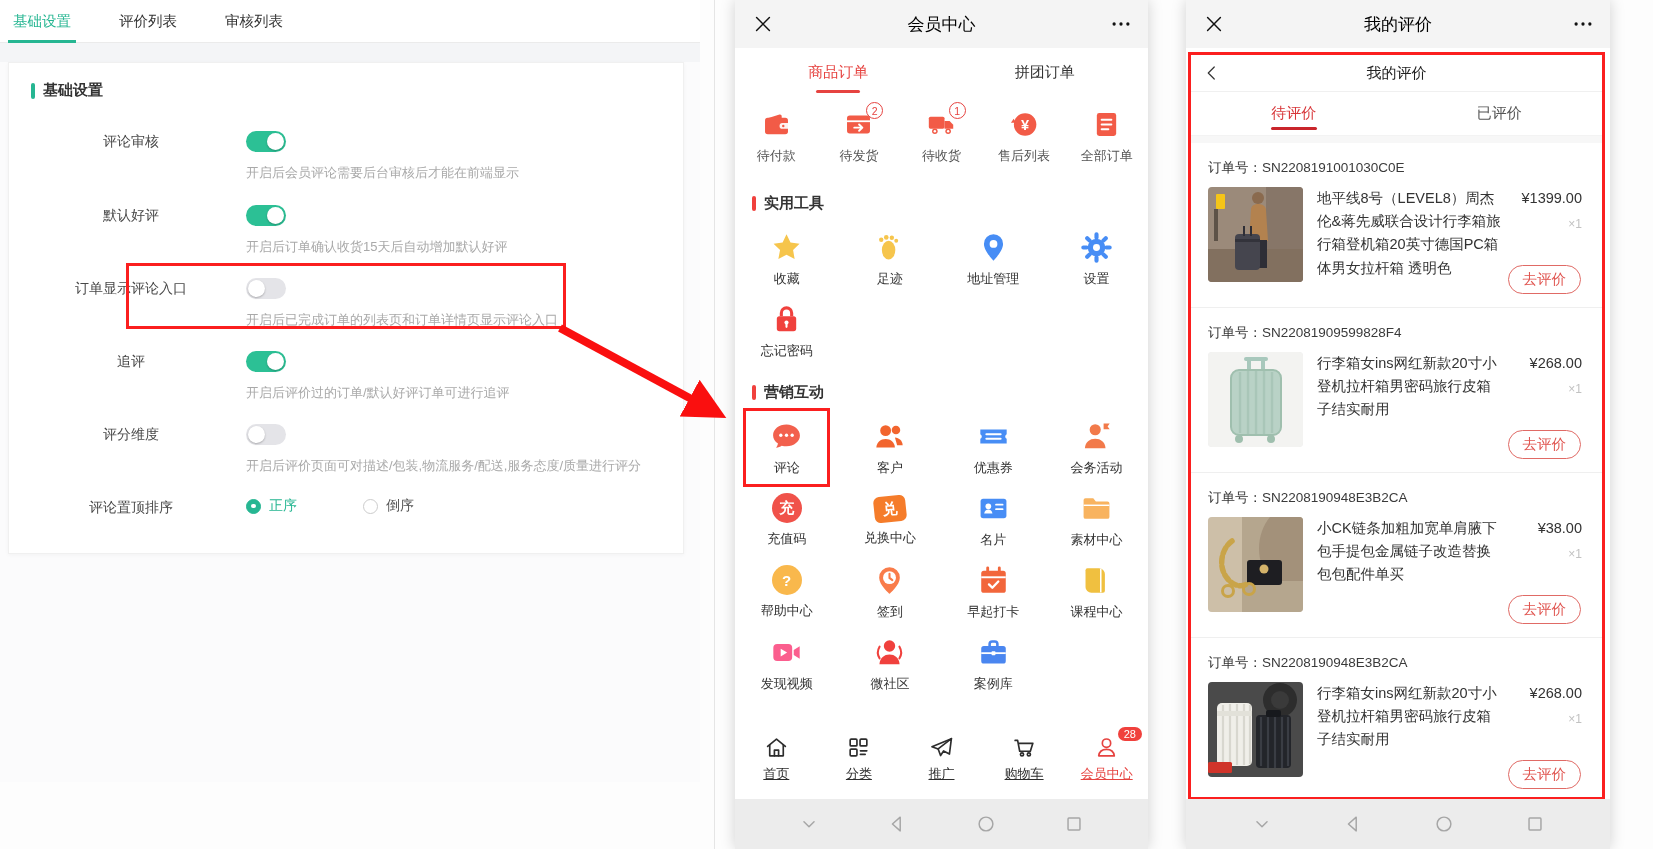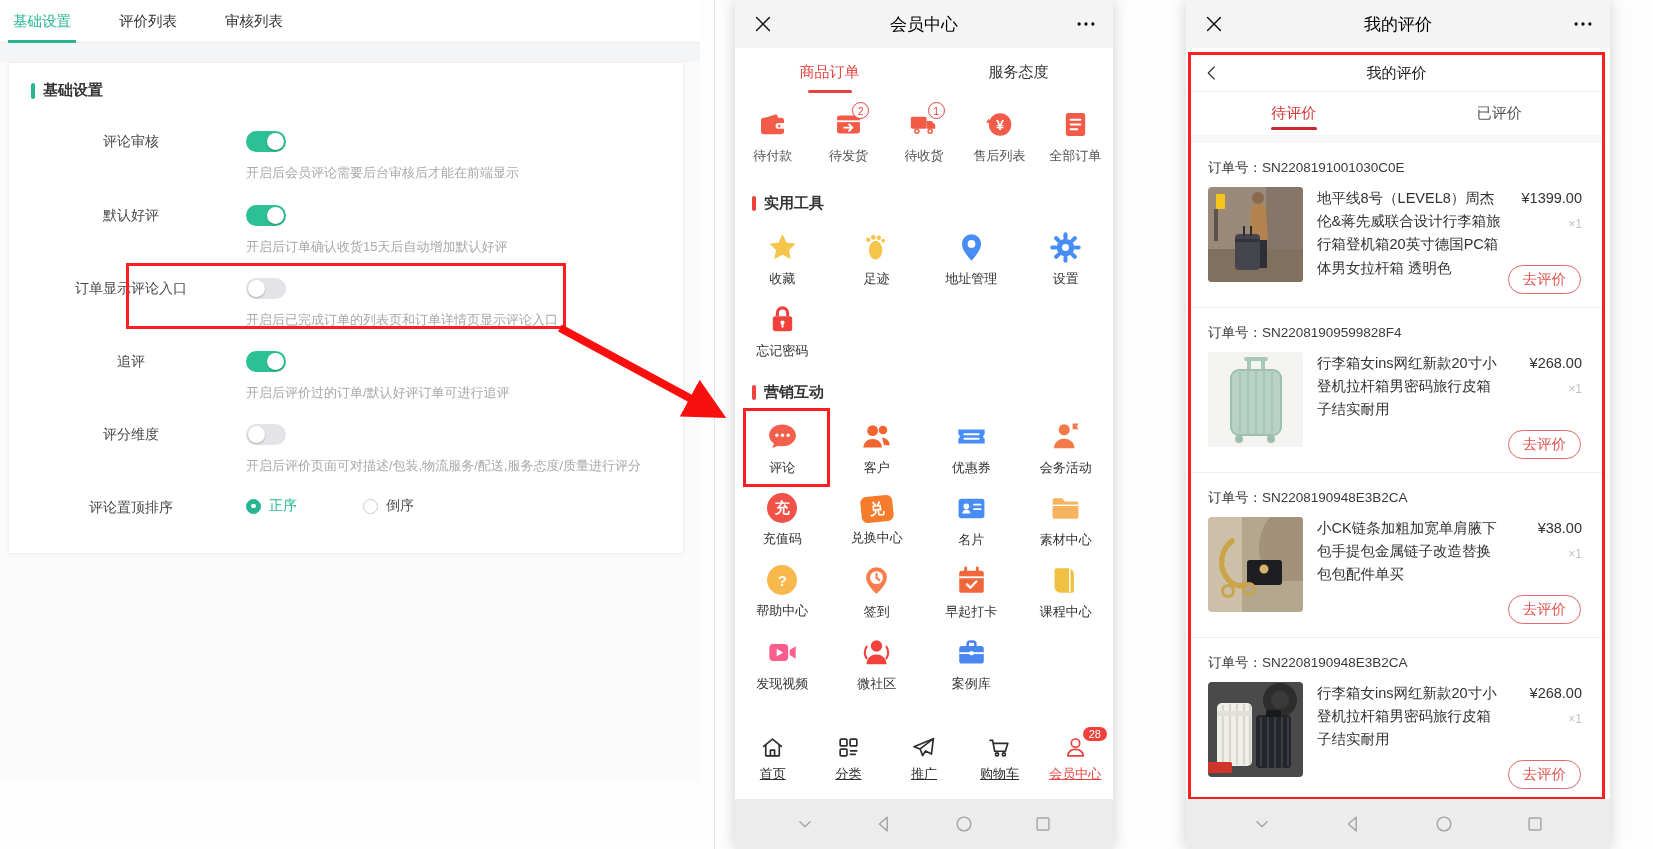--- a/index.html
+++ b/index.html
@@ -50,21 +50,21 @@
   .phone { position:absolute; top:0; height:849px; background:#fff;
     box-shadow:0 0 14px rgba(0,0,0,.18); }
   .ph-header { position:relative; height:48px; background:#f4f4f4; display:flex; align-items:center; }
   .ph-close { position:absolute; left:17px; top:13px; width:22px; height:22px; color:#111; cursor:pointer; }
   .ph-title { flex:1; text-align:center; font-size:17px; color:#000; font-weight:500; }
   .ph-more { position:absolute; right:15px; top:13px; width:24px; height:22px; color:#111; cursor:pointer; }
   .ico, .svg-ico { display:inline-block; line-height:0; }
   .svg-ico svg, .ico svg { width:100%; height:100%; display:block; }
 
   
-  .mc { left:735px; width:378px; }
+  .mc { left:735px; width:413px; }
   .mc-tabs { display:flex; height:48px; }
   .mc-tab { position:relative; flex:1; display:flex; align-items:center; justify-content:center;
     font-size:15px; color:#333; cursor:pointer; }
   .mc-tab.active { color:#e64340; }
   .mc-tab.active::after { content:""; position:absolute; bottom:3px; left:50%; margin-left:-22px;
     width:44px; height:3px; border-radius:2px; background:#e64340; }
   .status-row { display:flex; height:76px; margin-top:6px; }
   .status-item { position:relative; flex:1; display:flex; flex-direction:column; align-items:center; cursor:pointer; }
   .status-item .svg-ico { width:29px; height:29px; margin-top:8px; }
   .status-item .slabel { font-size:13px; color:#555; margin-top:8px; }
@@ -219,21 +219,21 @@
       <span class="ph-more ico">
           <svg viewBox="0 0 24 24" fill="currentColor">
             <circle cx="4.5" cy="12" r="1.8"></circle>
             <circle cx="12" cy="12" r="1.8"></circle>
             <circle cx="19.5" cy="12" r="1.8"></circle>
           </svg>
         </span>
     </div>
     <div class="mc-tabs" id="mc-tabs">
         <div class="mc-tab active">商品订单</div>
-        <div class="mc-tab ">服务态度</div>
+        <div class="mc-tab ">拼团订单</div>
       </div>
     <div class="status-row" id="mc-status">
         <div class="status-item">
     <span class="svg-ico" style="color:#f25b47">
             <svg viewBox="0 0 24 24" fill="currentColor">
               <path d="M4 7l10.5-3.2c.9-.3 1.8.4 1.8 1.3V7z"></path>
               <rect x="2.5" y="6.5" width="19" height="13.5" rx="2.3"></rect>
               <path d="M21.5 10.8h-4.6a2.4 2.4 0 0 0 0 4.8h4.6z" fill="#fff" opacity=".92"></path>
               <circle cx="17.6" cy="13.2" r="1"></circle>
             </svg>

